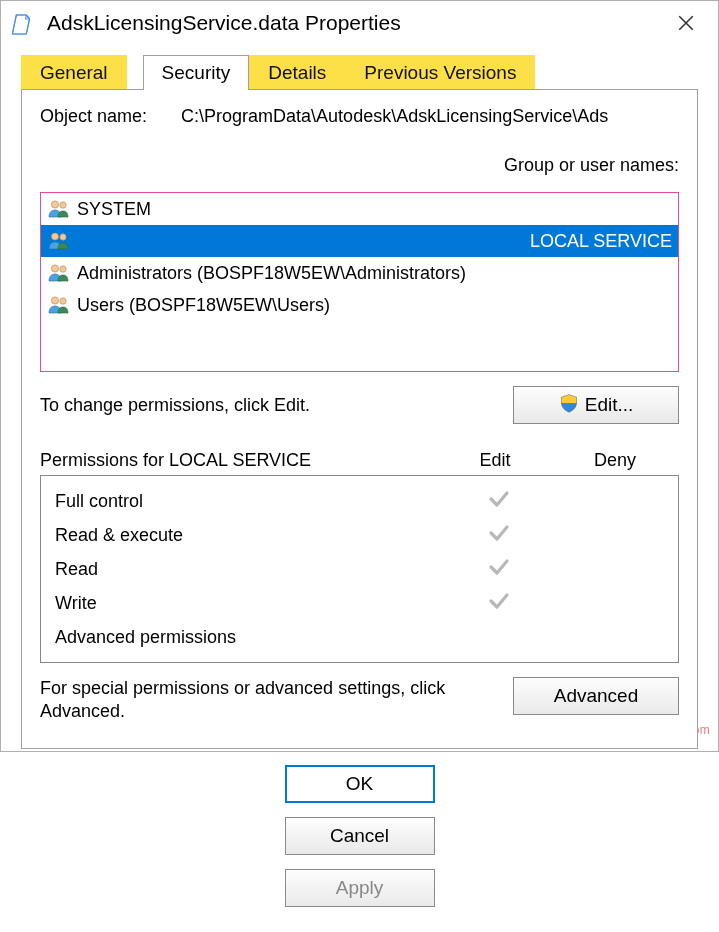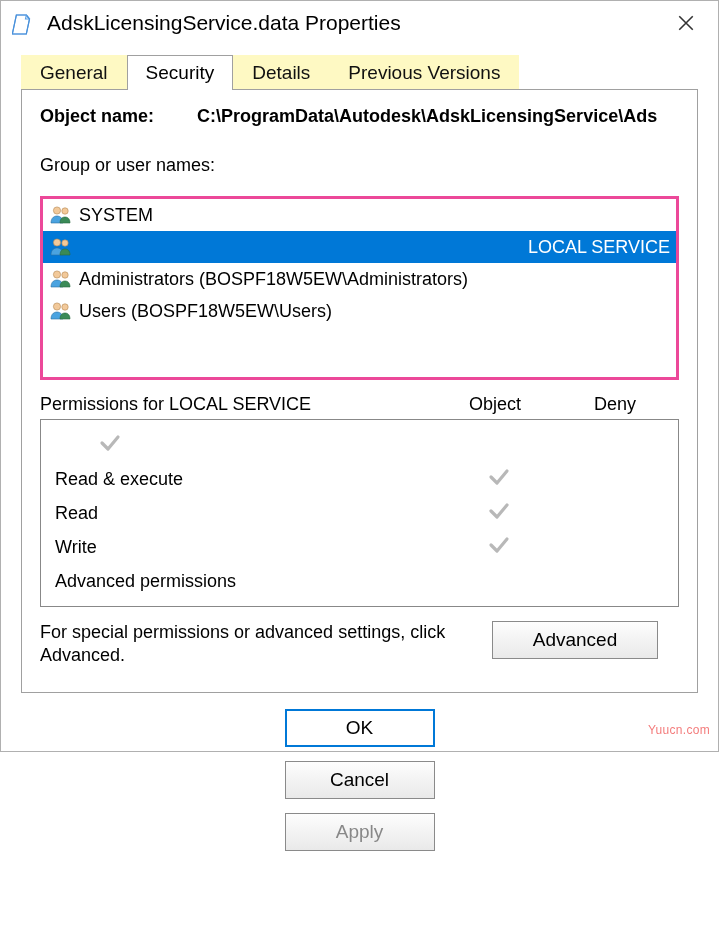--- a/index.html
+++ b/index.html
@@ -56,31 +56,32 @@
   }
   .tabstrip {
     display: flex;
     align-items: flex-end;
     margin: 8px 20px -1px 20px;
   }
   .tab {
     padding: 6px 18px 6px 18px;
     font-size: 19px;
     color: #000;
-    background: #fef9c3;
+    background: #fde047;
     border: 1px solid transparent;
     border-bottom: none;
     cursor: pointer;
     position: relative;
     z-index: 1;
   }
   .tab.active {
     border-color: #a0a0a0;
     background: #fff;
     z-index: 3;
+    margin-left: 16px;
   }
   .tab.active::after {
     content: "";
     position: absolute;
     left: 0; right: 0; bottom: -1px; height: 2px;
     background: #fff;
   }
   .tab:not(.active) {
     color: #111;
   }
@@ -91,35 +92,36 @@
     flex: 1;
     background: #fff;
     position: relative;
     z-index: 2;
     display: flex;
     flex-direction: column;
   }
   .row {
     display: flex;
     align-items: baseline;
-    gap: 43px;
+    gap: 34px;
     margin-bottom: 20px;
-    font-weight: bold;
   }
   .object-name-label { white-space: nowrap; }
   .object-name-value { white-space: nowrap; overflow: hidden; }
   .section-label {
     margin-top: 8px;
-    margin-bottom: 20px;
+    margin-bottom: 4px;
+    text-align: right;
   }
   .group-list {
-    border: 3px solid #ec4899;
+    border: 1px solid #ec4899;
     height: 178px;
     overflow: hidden;
     margin-bottom: 14px;
+    margin-top: 12px;
   }
   .group-item {
     display: flex;
     align-items: center;
     height: 32px;
     padding: 0 6px;
     gap: 6px;
     cursor: default;
   }
   .group-item.selected {
@@ -186,20 +188,21 @@
     display: flex;
     justify-content: center;
     align-items: center;
   }
   .checkmark {
     width: 24px;
     height: 24px;
   }
   .bottom-row {
     display: flex;
+    justify-content: space-between;
     align-items: flex-start;
     gap: 32px;
   }
   .bottom-row .hint { max-width: 420px; line-height: 1.3; }
   .dialog-buttons {
     display: flex;
     gap: 14px;
     padding: 16px 20px 24px 20px;
     justify-content: flex-end;
     align-items: center;
@@ -293,29 +296,46 @@
     <circle cx="8" cy="5.5" r="3.6" fill="#f2c99a" stroke="#b38650" stroke-width="0.6"></circle>
     <path d="M2 18 C2 12 6 11 8 11 C10 11 14 12 14 18 Z" fill="#4aa3e0" stroke="#2a6fa3" stroke-width="0.6"></path>
     <circle cx="16" cy="6" r="3.2" fill="#f2c99a" stroke="#b38650" stroke-width="0.6"></circle>
     <path d="M11 18 C11 13 14 12 16 12 C18 12 21 13 21 18 Z" fill="#3a8a57" stroke="#2a6a3f" stroke-width="0.6"></path>
   </svg>
           </span>
           <span>Users (BOSPF18W5EW\Users)</span>
         </div>
       </div>
 
+    <div class="hint-row">
+      <span>To change permissions, click Edit.</span>
+      <button class="winbtn">
+        <span>
+          <svg viewBox="0 0 24 24" width="20" height="20">
+            <path d="M12 2 L21 5 L21 12 C21 17 17 21 12 23 C7 21 3 17 3 12 L3 5 Z" fill="#fff"></path>
+            <path d="M12 2 L21 5 L21 12 C21 17 17 21 12 23 L12 2 Z" fill="#ffcc33"></path>
+            <path d="M12 2 L3 5 L3 12 C3 17 7 21 12 23 L12 12 L3 12 L3 5 L12 2 Z" fill="#3388dd"></path>
+            <path d="M12 12 L21 12 L21 12 C21 17 17 21 12 23 Z" fill="#3388dd"></path>
+            <path d="M12 2 L12 12 L3 12 L3 5 Z" fill="#ffcc33"></path>
+            <path d="M12 2 L21 5 L21 12 C21 17 17 21 12 23 C7 21 3 17 3 12 L3 5 Z" fill="none" stroke="#555" stroke-width="0.6"></path>
+          </svg>
+        </span>
+        <span>Edit...</span>
+      </button>
+    </div>
 
     <div class="perm-header">
       <span class="col-name">Permissions for LOCAL SERVICE</span>
-      <span class="col-allow">Object</span>
+      <span class="col-allow">Edit</span>
       <span class="col-deny">Deny</span>
     </div>
 
     <div class="perm-list" id="perm-list">
         <div class="perm-row">
+          <span class="perm-name">Full control</span>
           <span class="perm-cell">
             <span><svg class="checkmark" viewBox="0 0 24 24">
                 <path d="M4 12 L10 18 L20 6" fill="none" stroke="#b8b8b8" stroke-width="3.2" stroke-linecap="round" stroke-linejoin="round"></path>
               </svg></span>
           </span>
           <span class="perm-cell"></span>
         </div>
         <div class="perm-row">
           <span class="perm-name">Read &amp; execute</span>
           <span class="perm-cell">

